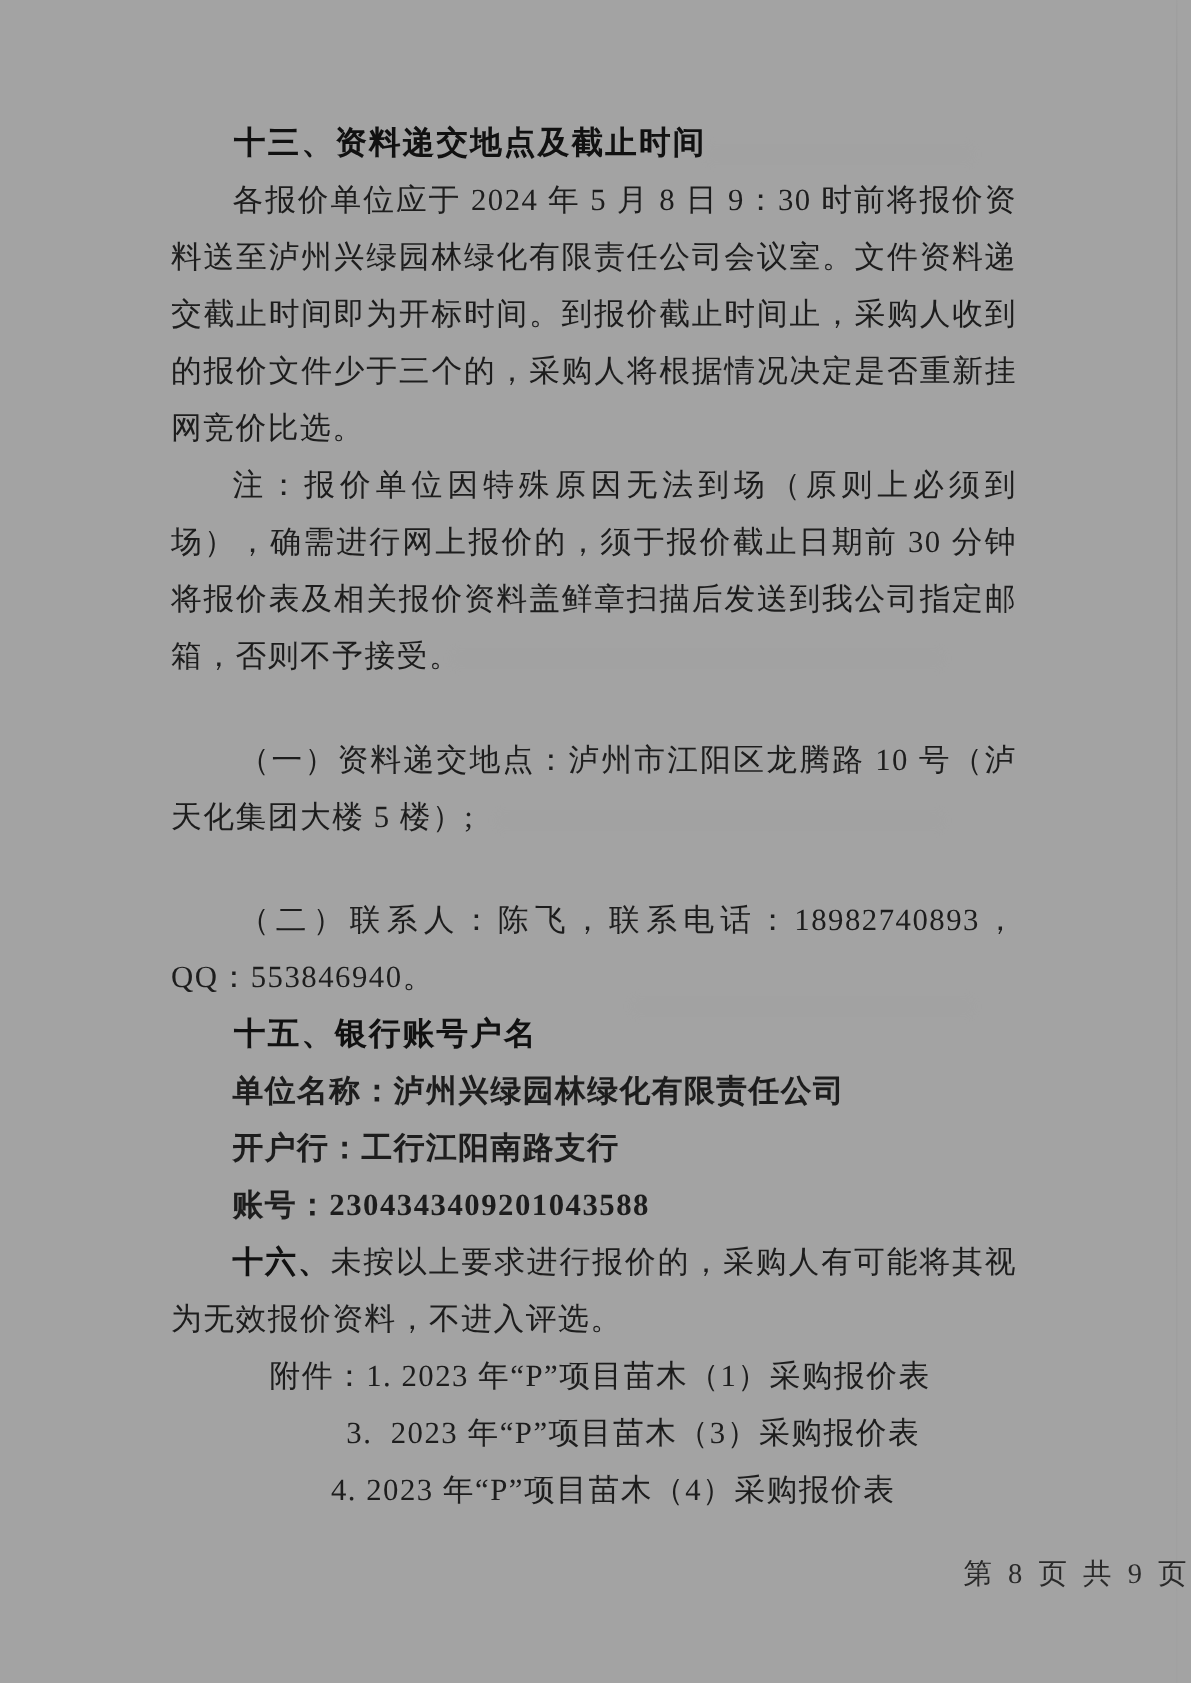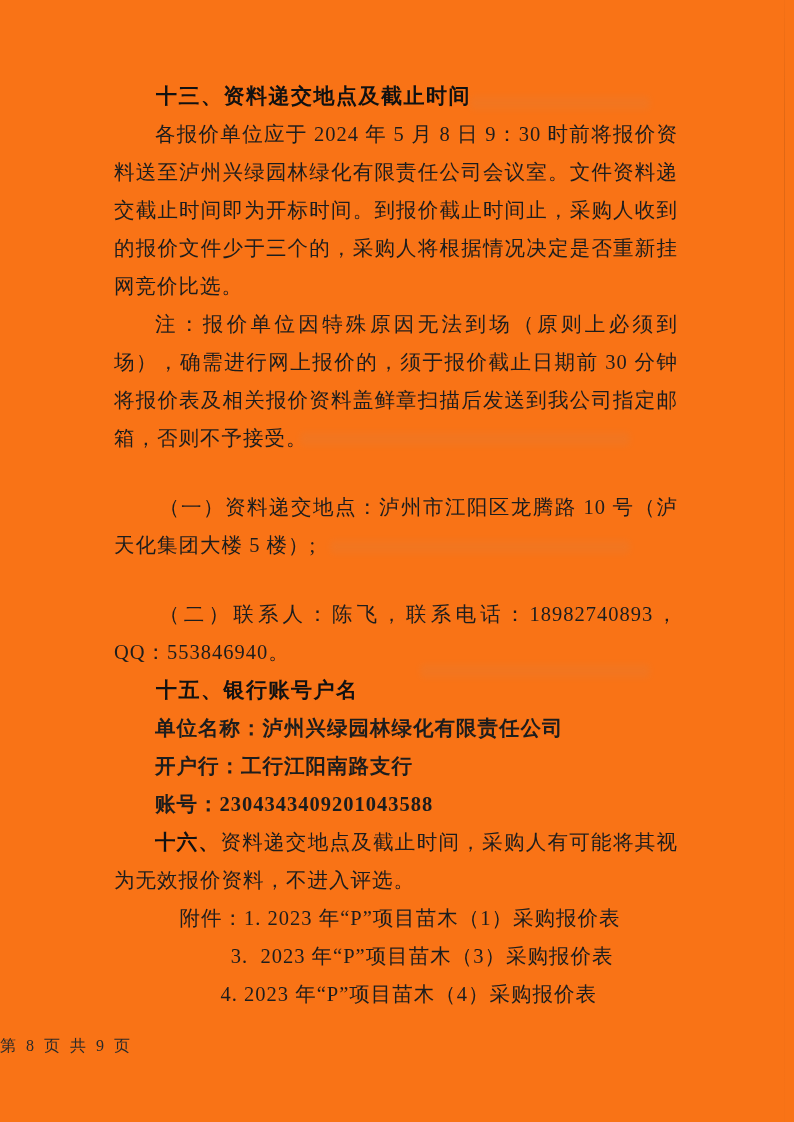--- a/index.html
+++ b/index.html
@@ -4,21 +4,21 @@
 <style>
   * { margin: 0; padding: 0; box-sizing: border-box; }
   html, body {
     width: 794px; height: 1122px;
     background: #ffffff;
     font-family: "Liberation Serif", "DejaVu Serif", serif;
   }
   .page {
     position: relative;
     width: 794px; height: 1122px;
-    background: #f97316;
+    background: #a3a3a3;
     overflow: hidden;
     color: #1d1d1d;
   }
   .content {
     position: absolute;
     left: 114px; top: 77px;
     width: 564px;
     font-size: 20.5px;
     line-height: 38px;
     letter-spacing: 1px;
@@ -43,22 +43,22 @@
     color: #111;
   }
   .att { white-space: pre-wrap; }
   .att-1 { text-indent: 3.2em; }
   .att-2 { text-indent: 5.2em; }
   .att-3 { text-indent: 5.7em; }
   .att-4 { text-indent: 5.2em; }
   .footer {
     position: absolute;
     left: 0; right: 0; top: 1036px;
-    text-align: left;
-    font-size: 16px;
+    text-align: right;
+    font-size: 19px;
     letter-spacing: 3px;
     color: #2a2a2a;
   }
   
   .scan-edge {
     position: absolute;
     right: 9px; top: 0;
     width: 1px; height: 100%;
     background: linear-gradient(to bottom,
       rgba(0,0,0,0.02) 0%,
@@ -100,21 +100,21 @@
 
     <div class="heading">十五、银行账号户名</div>
 
     <div class="line-ind">单位名称：泸州兴绿园林绿化有限责任公司</div>
 
     <div class="line-ind">开户行：工行江阳南路支行</div>
 
     <div class="line-ind">账号：2304343409201043588</div>
 
     <div class="para">
-      <span class="bold-lead">十六、</span><span>资料递交地点及截止时间，采购人有可能将其视为无效报价资料，不进入评选。</span>
+      <span class="bold-lead">十六、</span><span>未按以上要求进行报价的，采购人有可能将其视为无效报价资料，不进入评选。</span>
     </div>
 
     <div class="att att-1">附件：1. 2023 年“P”项目苗木（1）采购报价表</div>
 
 
     <div class="att att-3">3.  2023 年“P”项目苗木（3）采购报价表</div>
 
     <div class="att att-4">4. 2023 年“P”项目苗木（4）采购报价表</div>
 
   </div>

